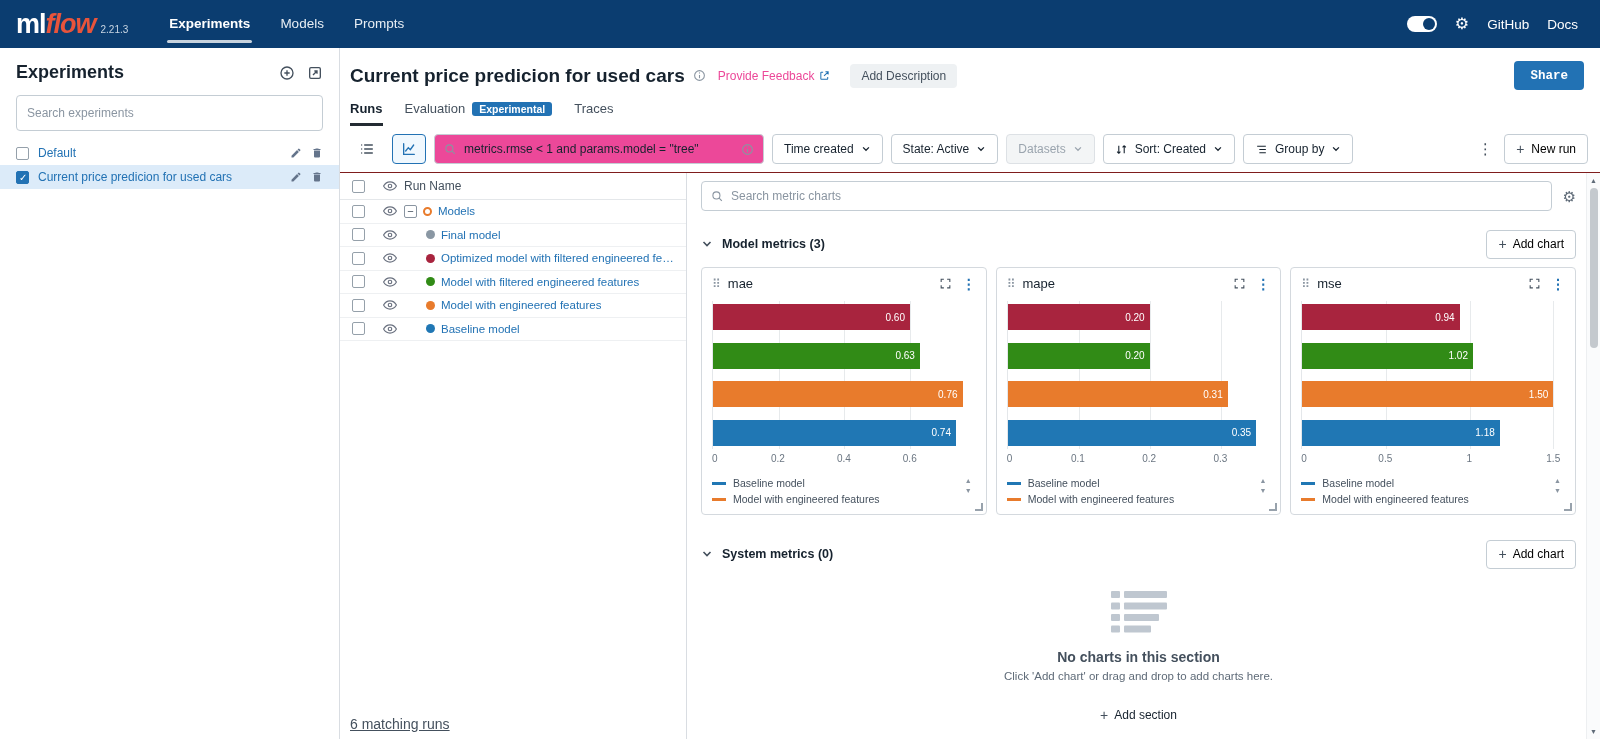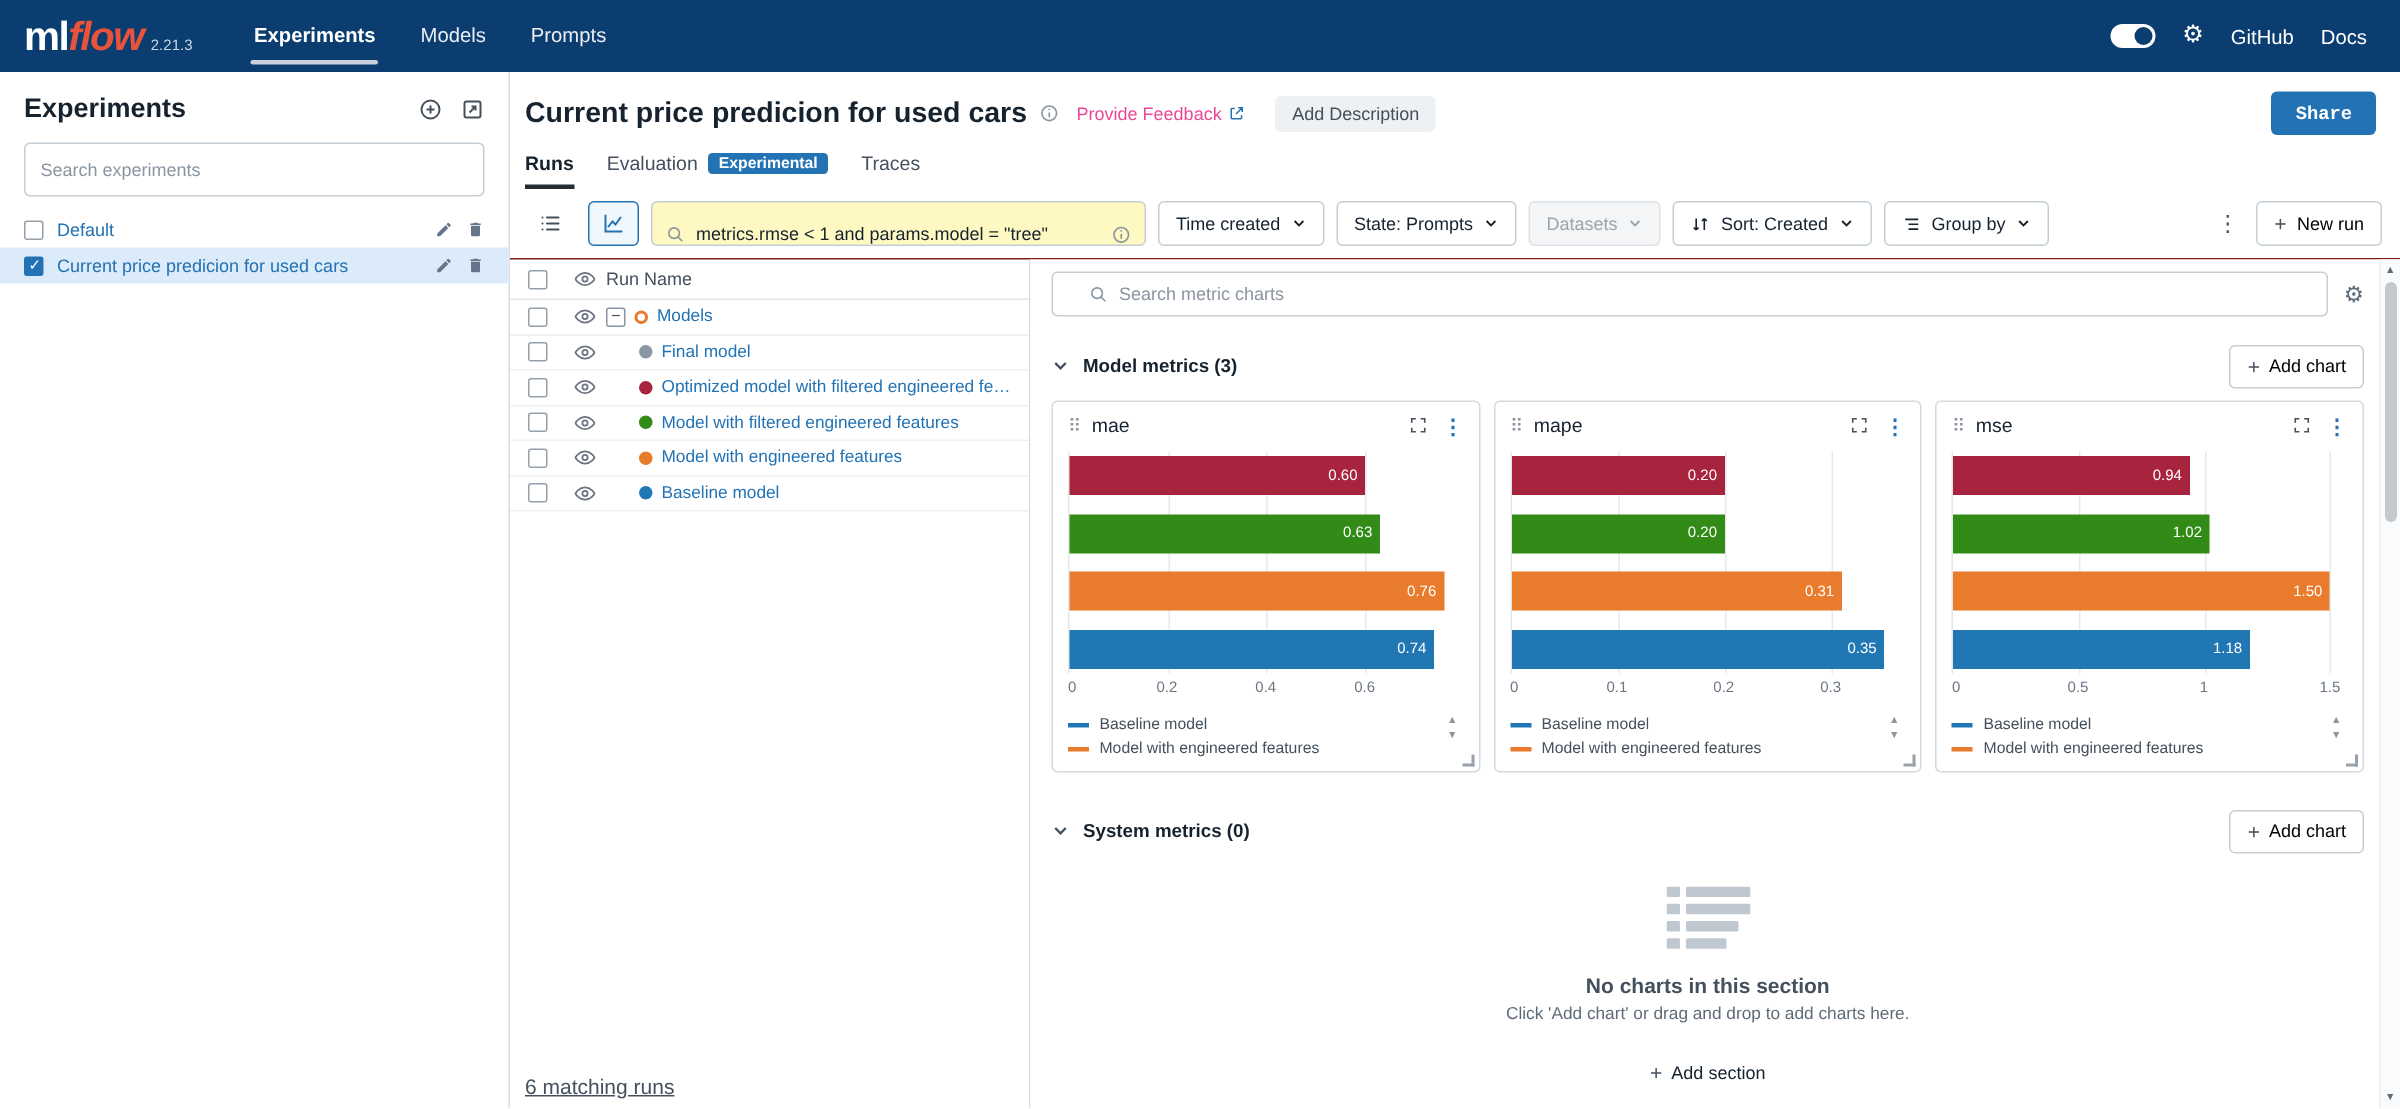--- a/index.html
+++ b/index.html
@@ -54,21 +54,21 @@
   .share-btn{margin-left:auto;background:#2272B4;color:#fff;border:none;height:29px;padding:0 16px;border-radius:4px;font-size:12.5px;font-weight:600;font-family:Liberation Mono, monospace;cursor:pointer;}
 
   .view-tabs{display:flex;gap:22px;padding:4px 10px 0;height:31px;align-items:flex-end;}
   .vtab{font-size:13px;color:#44505D;padding-bottom:7px;display:flex;align-items:center;gap:7px;cursor:pointer;border-bottom:3px solid transparent;}
   .vtab.active{color:#16222E;font-weight:700;border-bottom-color:#232B33;}
   .vtab-badge{background:#2272B4;color:#fff;font-size:10.5px;font-weight:600;padding:1px 7px;border-radius:3px;}
 
   .toolbar{display:flex;align-items:center;gap:8px;padding:8px 12px 8px 10px;}
   .view-btn{width:34px;height:30px;border-radius:4px;display:flex;align-items:center;justify-content:center;border:1px solid transparent;background:transparent;cursor:pointer;}
   .view-btn.active{border-color:#2272B4;background:#F0F8FE;}
-  .runs-search{width:330px;height:30px;border:1px solid #C4CDD4;border-radius:4px;display:flex;align-items:flex-end;padding:0 9px;gap:7px;background:#fef9c3;}
+  .runs-search{width:330px;height:30px;border:1px solid #C4CDD4;border-radius:4px;display:flex;align-items:center;padding:0 9px;gap:7px;background:#ec4899;}
   .runs-search input{border:none;outline:none;flex:1;font-size:12px;color:#16222E;font-family:inherit;background:transparent;}
   .filter-btn{height:30px;border:1px solid #C4CDD4;background:#fff;border-radius:4px;padding:0 11px;font-size:12px;color:#16222E;display:flex;align-items:center;gap:7px;font-family:inherit;cursor:pointer;white-space:nowrap;}
   .filter-btn.disabled{color:#9AA4AE;background:#F3F5F6;border-color:#DDE1E5;}
   .toolbar-spacer{flex:1;}
   .kebab-btn{width:22px;height:30px;display:flex;align-items:center;justify-content:center;color:#44505D;font-size:15px;cursor:pointer;background:none;border:none;}
   .new-run-btn{height:30px;border:1px solid #C4CDD4;background:#fff;border-radius:4px;padding:0 11px;font-size:12px;display:flex;gap:7px;align-items:center;font-family:inherit;cursor:pointer;white-space:nowrap;}
   .plus-glyph{font-size:14px;color:#44505D;line-height:1;}
 
   .content{flex:1;display:flex;min-height:0;border-top:1px solid #7f1d1d;}
 
@@ -82,21 +82,21 @@
   .run-name{color:#2272B4;white-space:nowrap;overflow:hidden;text-overflow:ellipsis;cursor:pointer;}
   .expander{width:13px;height:13px;border:1px solid #8A95A1;border-radius:2px;font-size:11px;line-height:11px;text-align:center;color:#44505D;flex-shrink:0;cursor:pointer;}
   .ring{width:9px;height:9px;border-radius:50%;border:2.5px solid #E87B2C;flex-shrink:0;}
   .dot{width:9px;height:9px;border-radius:50%;flex-shrink:0;}
   .indent{width:16px;flex-shrink:0;}
   .runs-footer{position:absolute;left:10px;bottom:7px;font-size:14px;color:#44505D;text-decoration:underline;}
 
   
   .charts-pane{flex:1;min-width:0;position:relative;padding:8px 24px 0 14px;background:#fff;}
   .metric-search-row{display:flex;align-items:center;gap:11px;}
-  .metric-search{flex:1;height:30px;border:1px solid #C4CDD4;border-radius:4px;display:flex;align-items:center;gap:7px;padding:0 24px;}
+  .metric-search{flex:1;height:30px;border:1px solid #C4CDD4;border-radius:4px;display:flex;align-items:center;gap:7px;padding:0 9px;}
   .metric-search input{border:none;outline:none;flex:1;font-size:12px;font-family:inherit;color:#16222E;}
   .metric-search input::placeholder{color:#8A95A1;}
   .pane-gear{font-size:15px;color:#5F6B78;cursor:pointer;line-height:1;}
 
   .section-head{display:flex;align-items:center;margin-top:18px;gap:9px;height:30px;}
   .chev{color:#44505D;cursor:pointer;display:flex;}
   .section-title{font-size:12.5px;font-weight:700;}
   .add-chart-btn{margin-left:auto;height:29px;border:1px solid #C4CDD4;background:#fff;border-radius:4px;font-size:12px;padding:0 11px;display:flex;align-items:center;gap:6px;font-family:inherit;cursor:pointer;}
 
   .charts-row{display:flex;gap:9px;margin-top:8px;}
@@ -282,21 +282,21 @@
       <span id="filter-list" style="display:flex;gap:8px;">
           <button class="filter-btn">
             <span>Time created</span>
             <span>
               <svg width="10" height="10" viewBox="0 0 12 12">
                 <path d="M2.5 4 6 7.5 9.5 4" fill="none" stroke="currentColor" stroke-width="1.5"></path>
               </svg>
             </span>
           </button>
           <button class="filter-btn">
-            <span>State: Prompts</span>
+            <span>State: Active</span>
             <span>
               <svg width="10" height="10" viewBox="0 0 12 12">
                 <path d="M2.5 4 6 7.5 9.5 4" fill="none" stroke="currentColor" stroke-width="1.5"></path>
               </svg>
             </span>
           </button>
           <button class="filter-btn disabled">
             <span>Datasets</span>
             <span>
               <svg width="10" height="10" viewBox="0 0 12 12">

